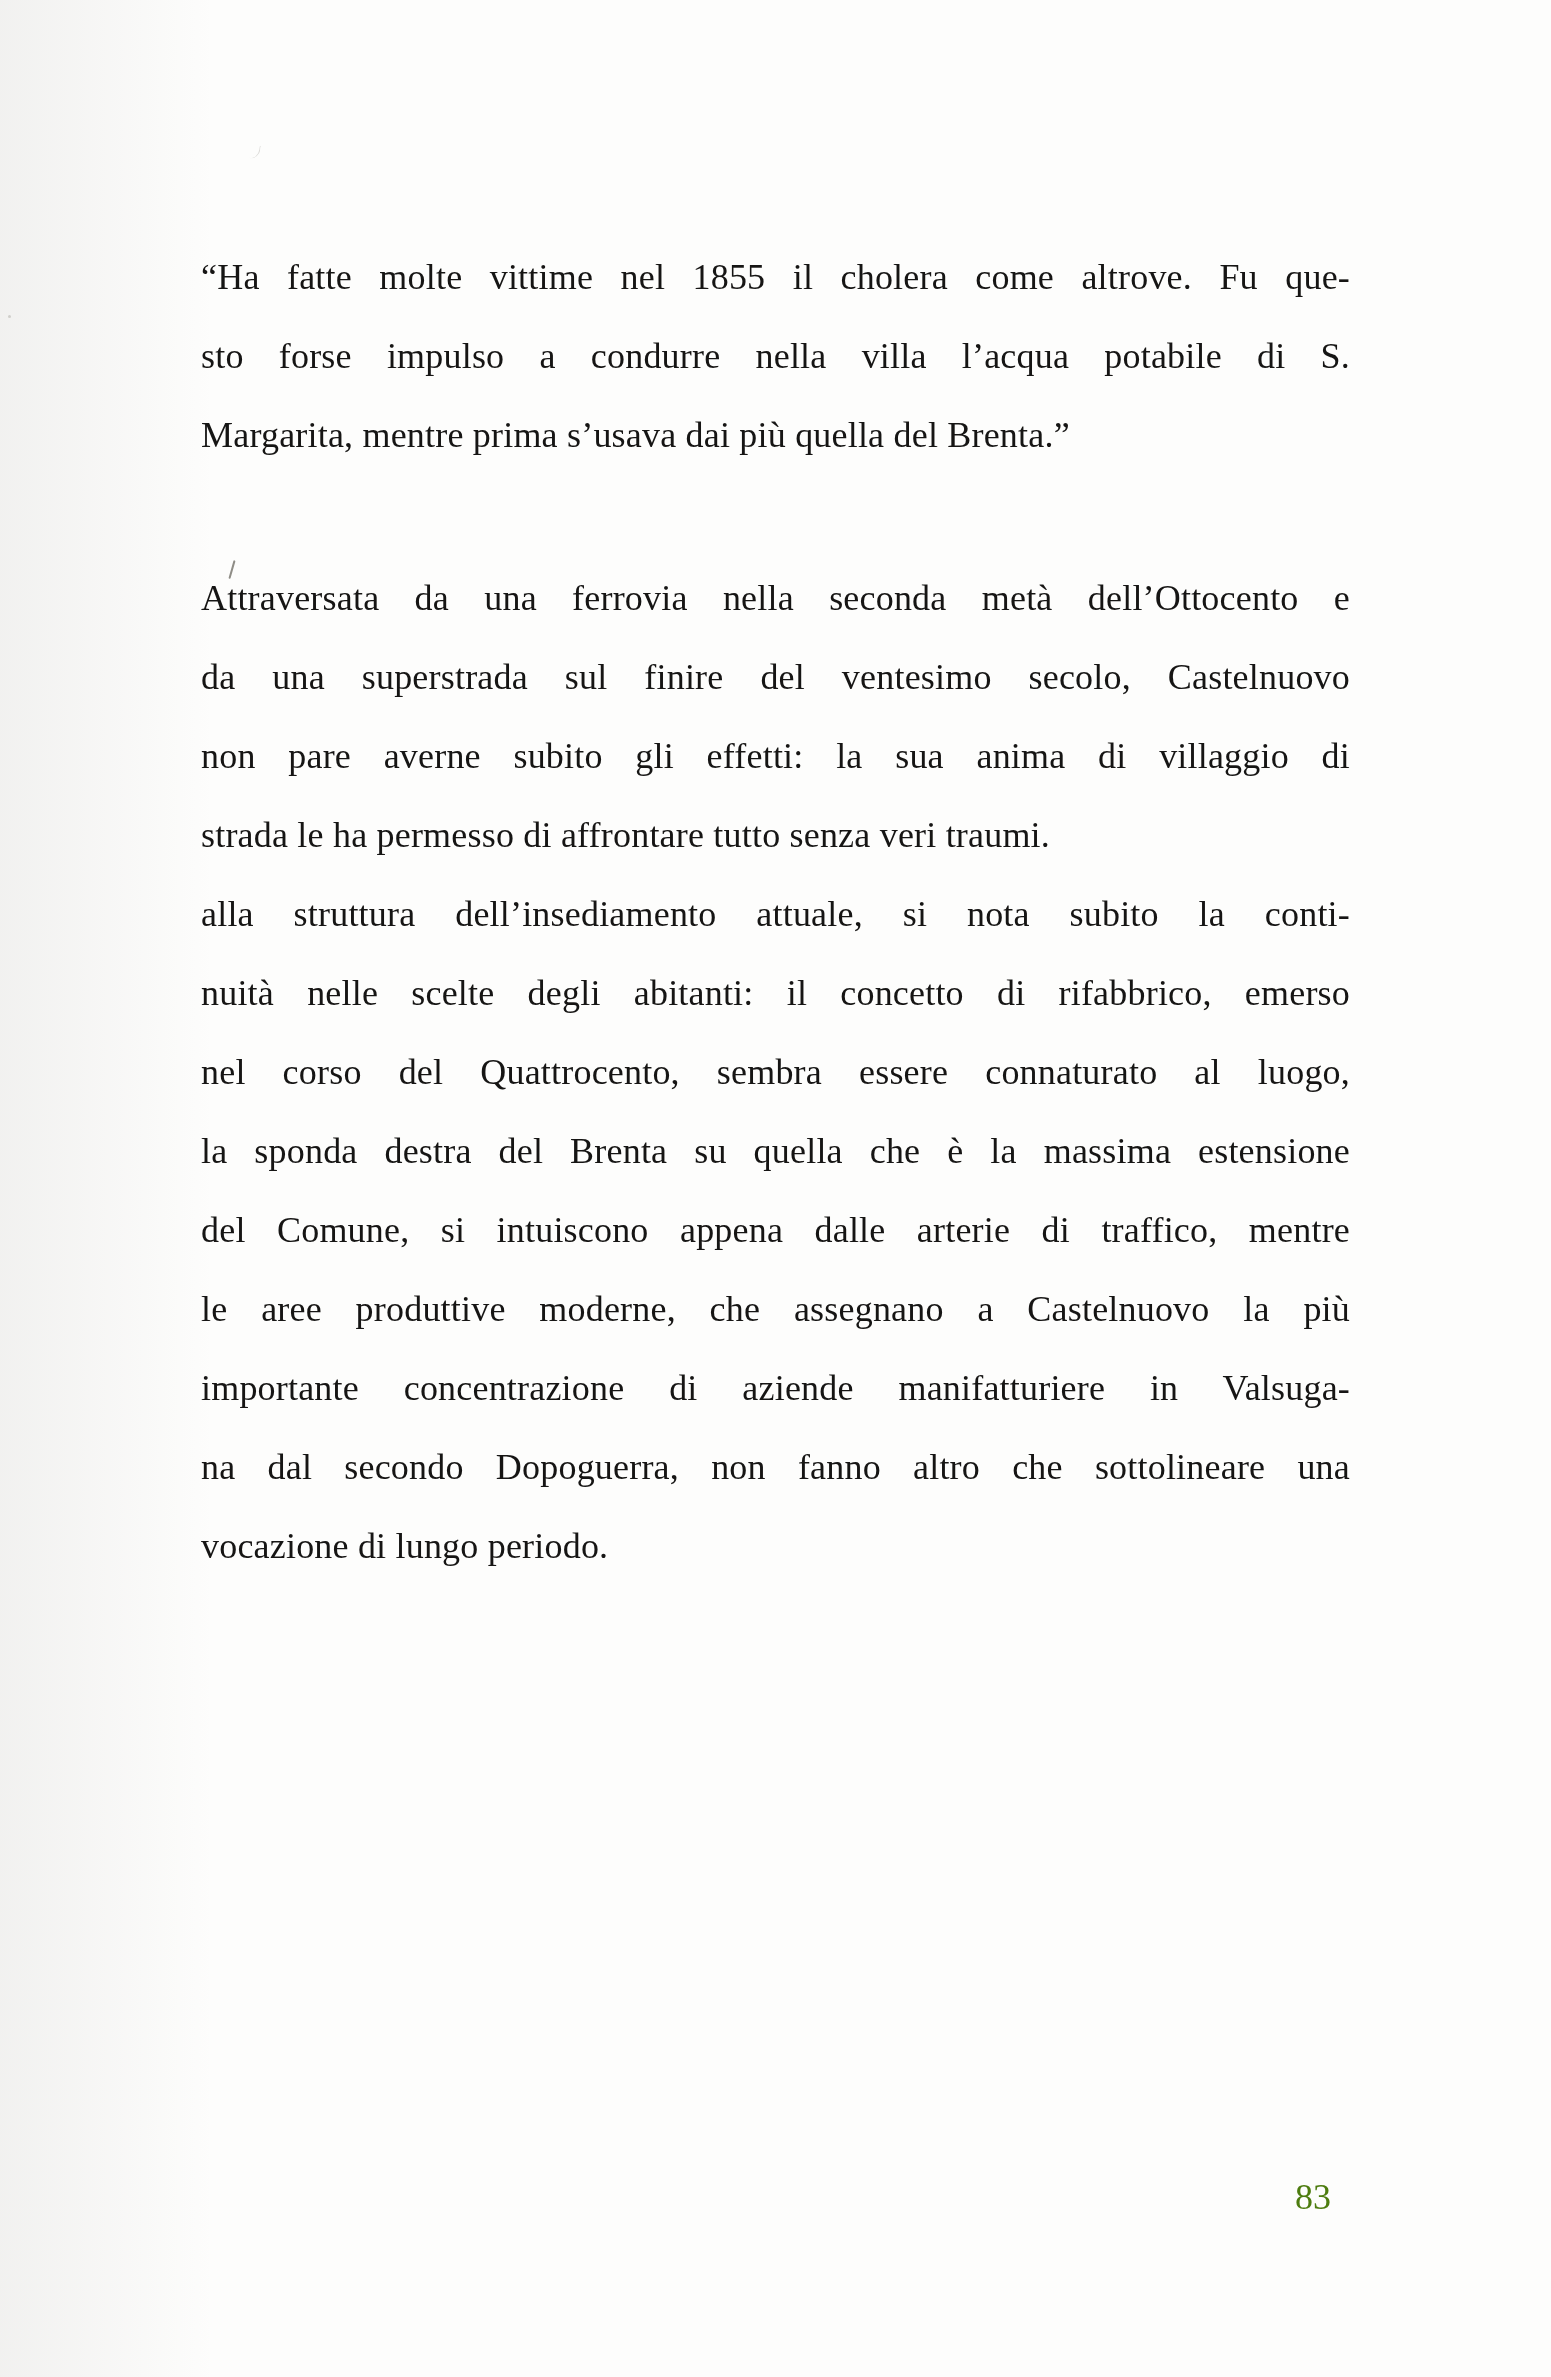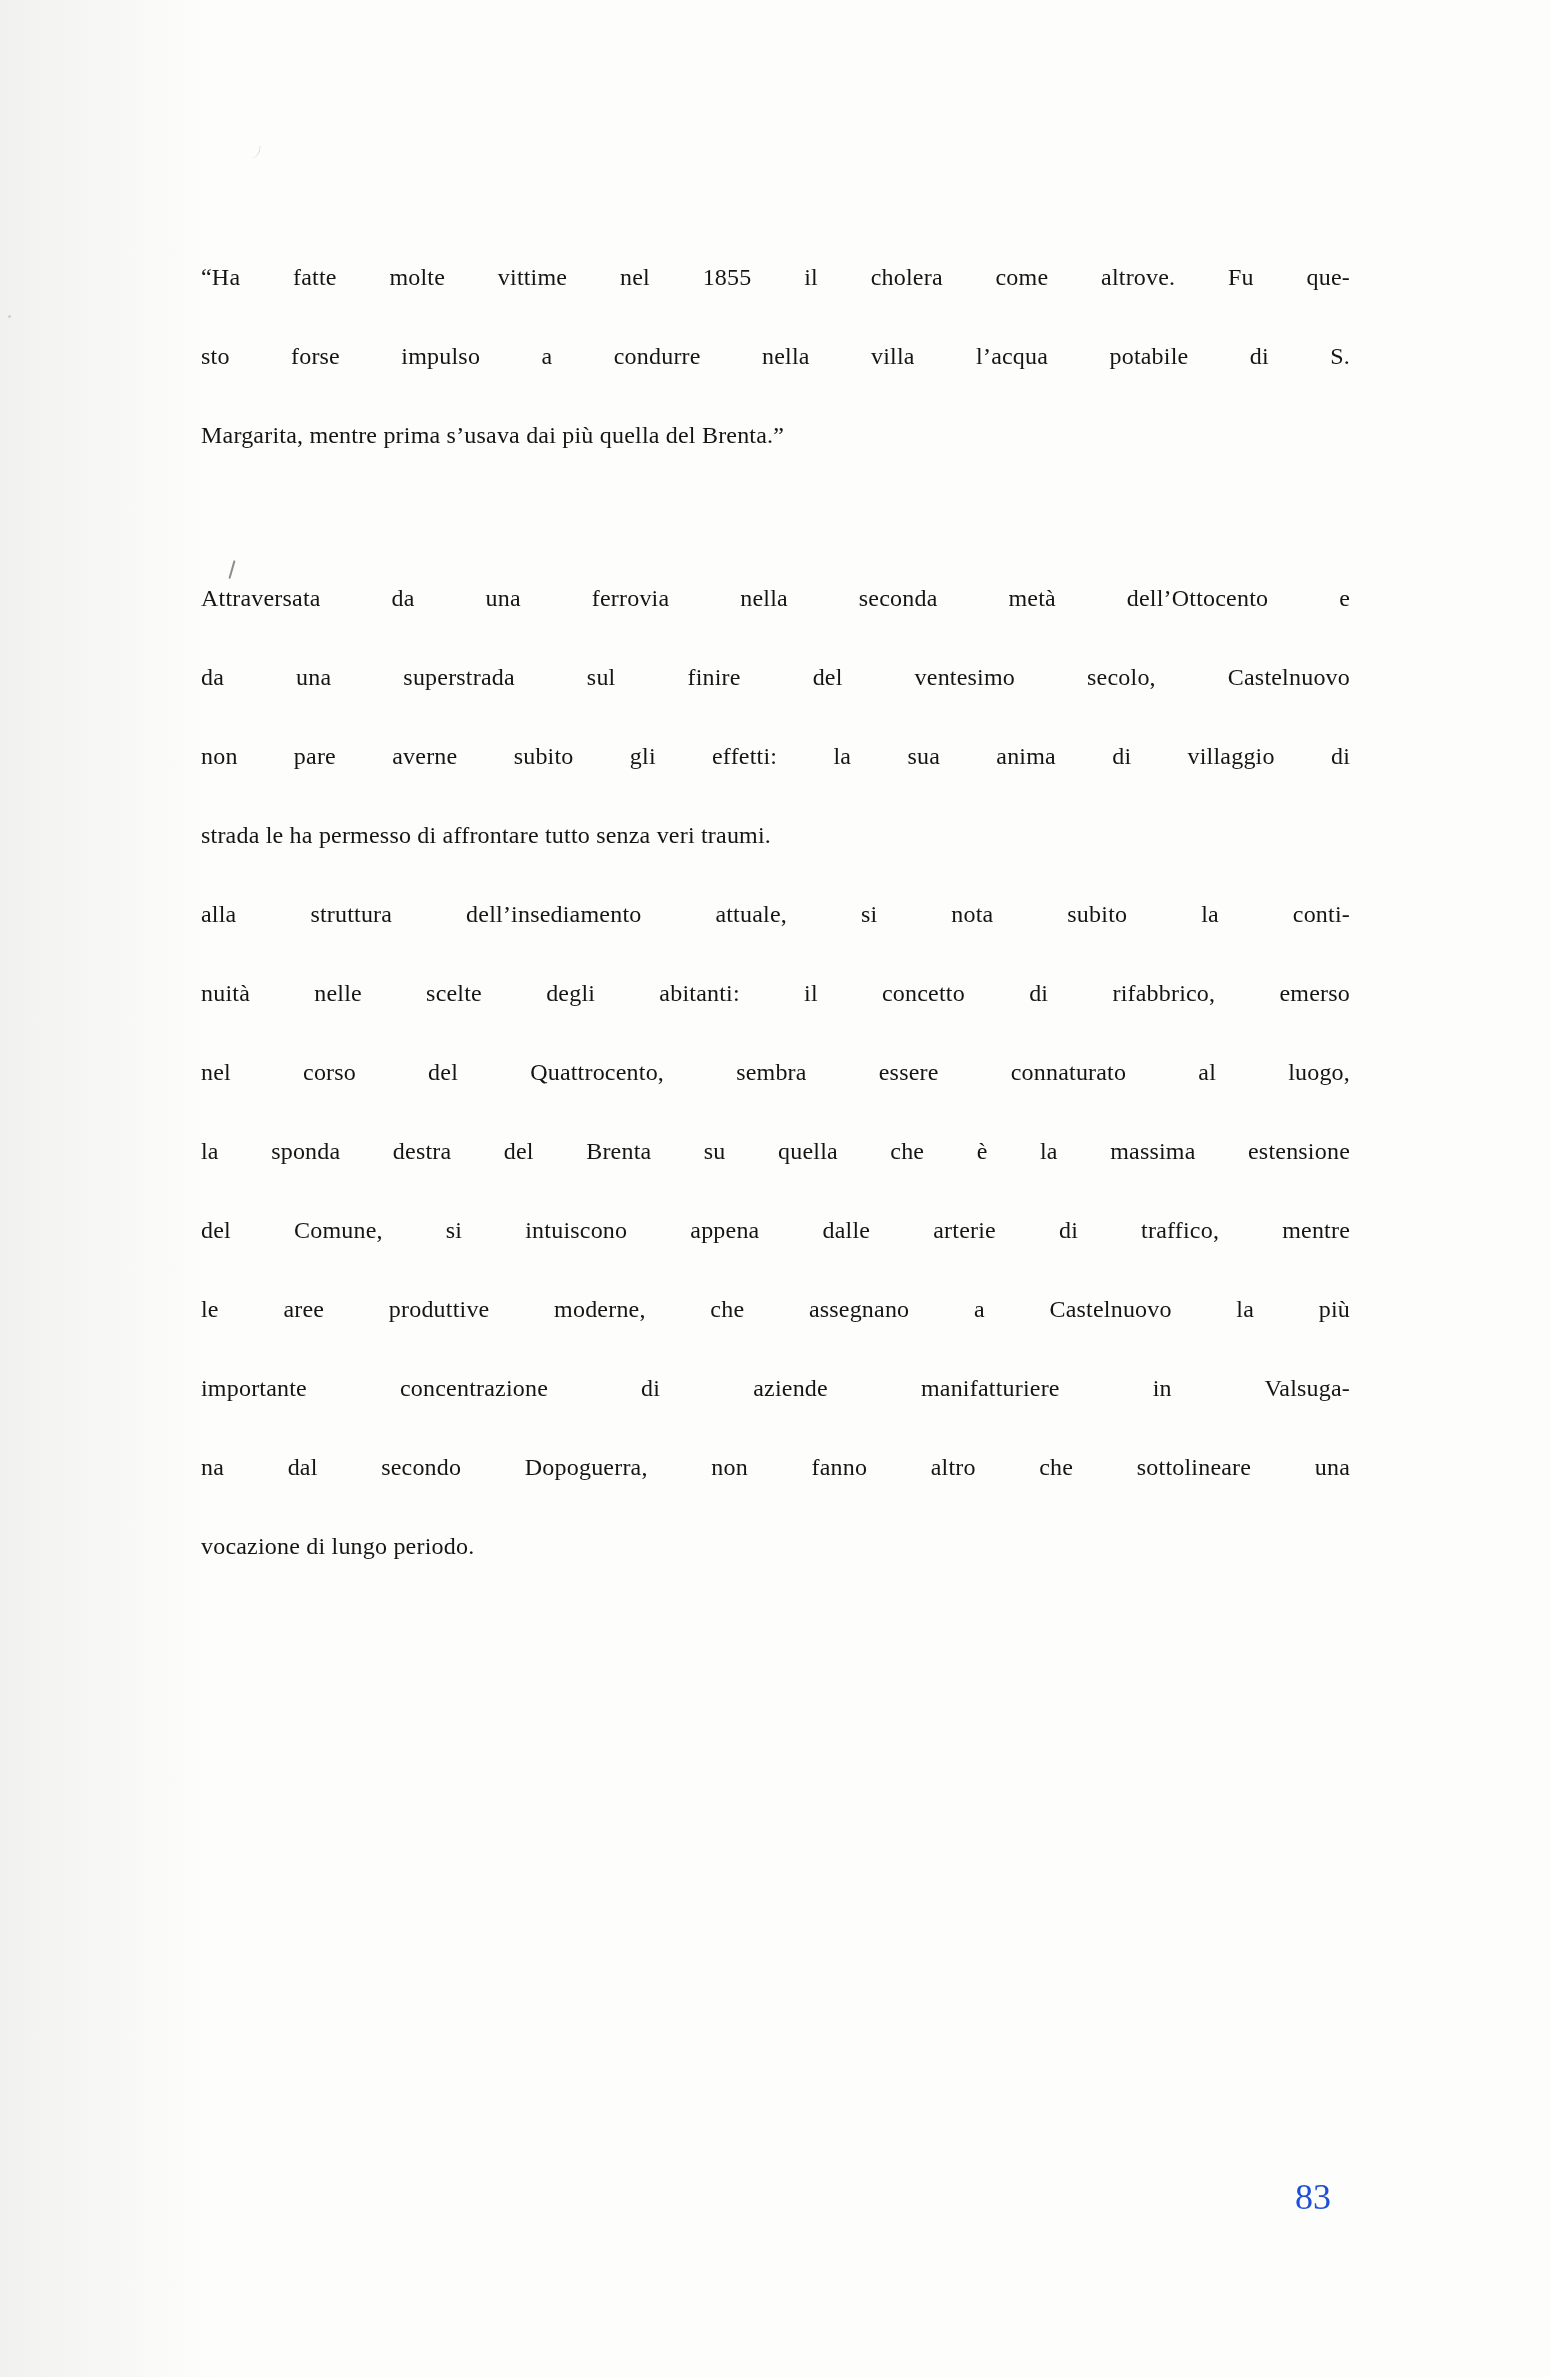--- a/index.html
+++ b/index.html
@@ -29,37 +29,37 @@
     position: absolute;
     left: 201px;
     top: 238px;
     width: 1149px;
   }
   .para { margin: 0; }
   .para-gap { margin-top: 84px; }
   .ln {
     height: 79px;
     line-height: 79px;
-    font-size: 24px;
+    font-size: 36px;
     letter-spacing: 0.2px;
     text-align: justify;
     text-align-last: justify;
     white-space: nowrap;
     overflow: visible;
   }
   .ln-last {
     text-align-last: left;
   }
   .page-number {
     position: absolute;
     left: 1295px;
     top: 2171px;
     font-size: 36px;
     line-height: 52px;
-    color: #1d4ed8;
+    color: #4d7c0f;
   }
   
   .artifact {
     position: absolute;
     pointer-events: none;
   }
   .artifact-stroke {
     left: 231px;
     top: 560px;
     width: 1.7px;

